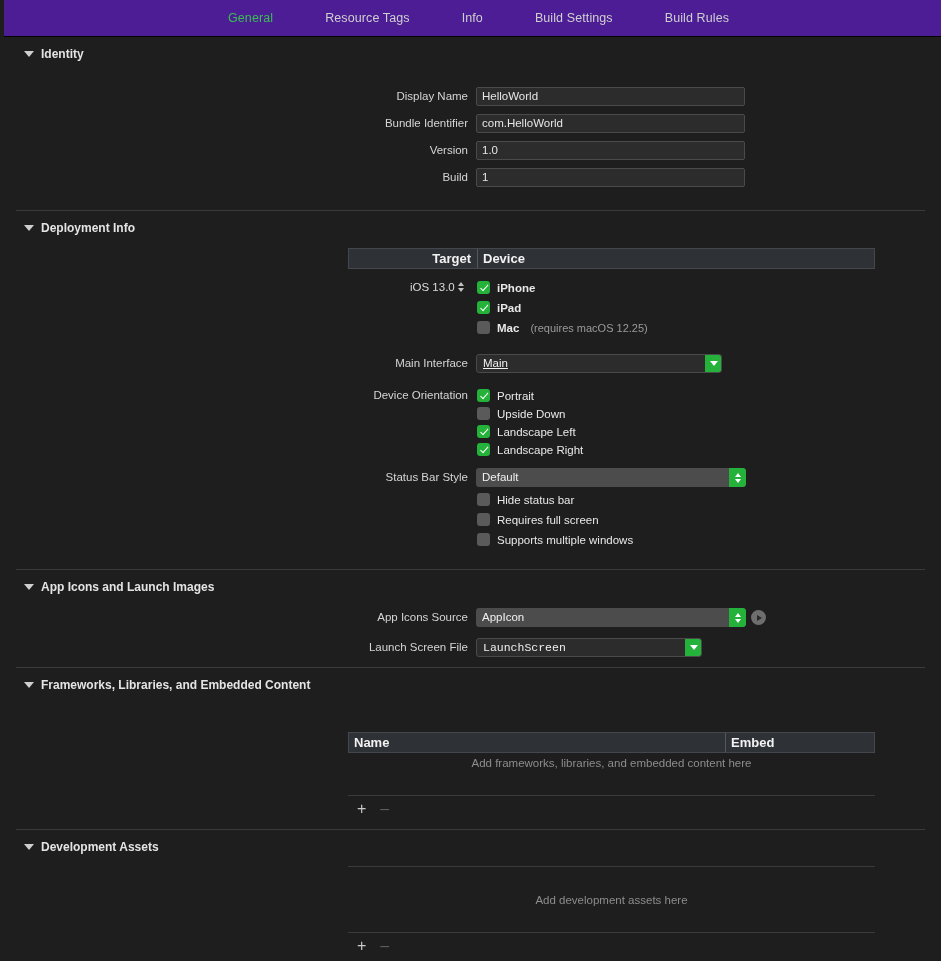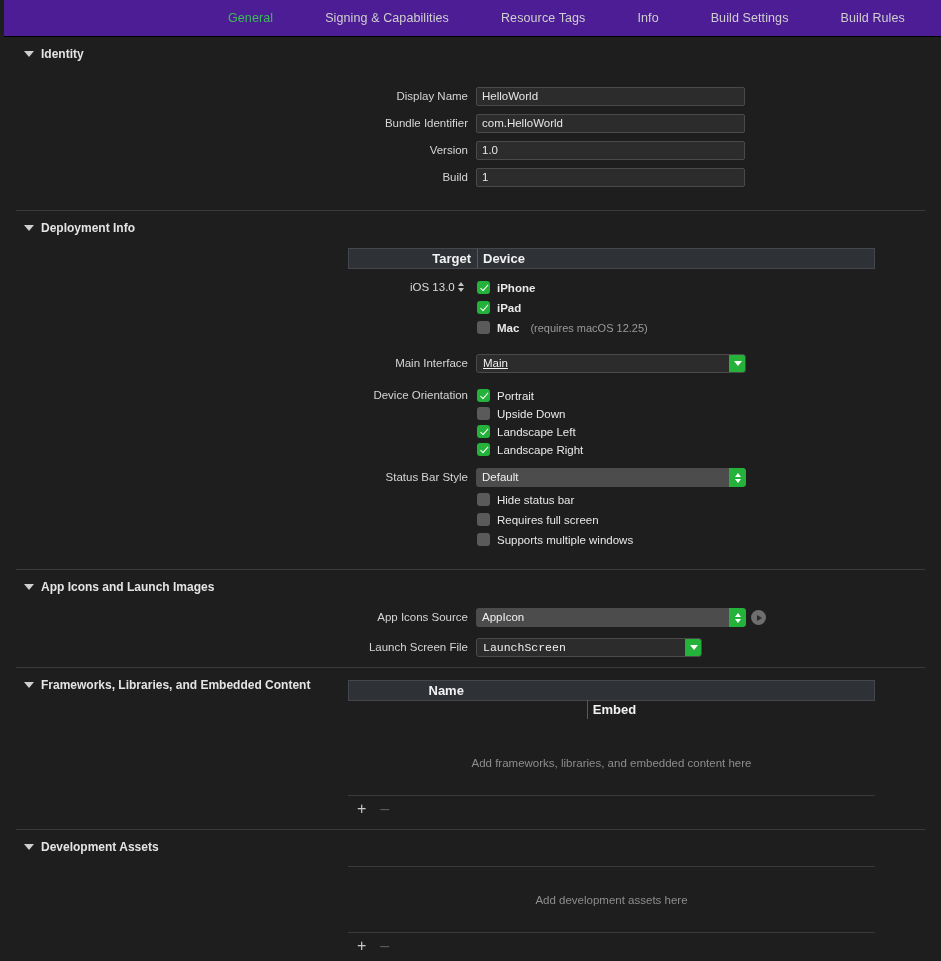--- a/index.html
+++ b/index.html
@@ -152,21 +152,20 @@
   }
 </style>
 </head>
 <body>
 
 <div class="root">
 
   <div class="tabbar">
     <div class="tabbar-inner">
       <div class="tab active">General</div>
-      <div class="tab">Signing &amp; Capabilities</div>
       <div class="tab">Resource Tags</div>
       <div class="tab">Info</div>
       <div class="tab">Build Settings</div>
       <div class="tab">Build Rules</div>
     </div>
   </div>
 
   <div class="section-header" style="top:47px;justify-content:flex-end;">
     <span class="tri"></span>
     <span>Identity</span>
@@ -212,21 +211,21 @@
     <span class="cb on"></span>
     <span class="cb-label">iPad</span>
   </div>
   <div class="cbrow" style="top:321px; left:477px;">
     <span class="cb off"></span>
     <span class="cb-label">Mac</span>
     <span class="cb-note">(requires macOS 12.25)</span>
   </div>
 
   <div class="row-label" style="top:357px; left:318px; width:150px;">Main Interface</div>
-  <div class="popup flat" style="top:354px; left:476px; width:270px;text-decoration:underline;">
+  <div class="popup flat" style="top:354px; left:476px; width:246px;text-decoration:underline;">
     <span>Main</span>
     <span class="popup-btn">
         <span class="chev-down"></span>
       </span>
   </div>
 
   <div class="row-label" style="top:389px; left:318px; width:150px;">Device Orientation</div>
   <div class="cbrow" style="top:389px; left:477px;">
     <span class="cb on"></span>
     <span class="cb-label norm">Portrait</span>
@@ -297,21 +296,21 @@
       </span>
   </div>
 
   <div class="divider" style="top:667px;"></div>
 
   <div class="section-header" style="top:678px;">
     <span class="tri"></span>
     <span>Frameworks, Libraries, and Embedded Content</span>
   </div>
 
-  <div class="tbl-head" style="top:680px; left:348px; width:527px;flex-direction:column;">
+  <div class="tbl-head" style="top:732px; left:348px; width:527px;">
     <div class="col" style="width:376px;">Name</div>
     <div class="col" style="flex:1;">Embed</div>
   </div>
 
   <div class="tbl-empty" style="top:757px; left:348px; width:527px;">Add frameworks, libraries, and embedded content here</div>
 
   <div class="tbl-line" style="top:795px; left:348px; width:527px;"></div>
   <div class="pm" style="top:801px; left:357px;">
     <span class="plus">+</span>
     <span class="minus">–</span>

